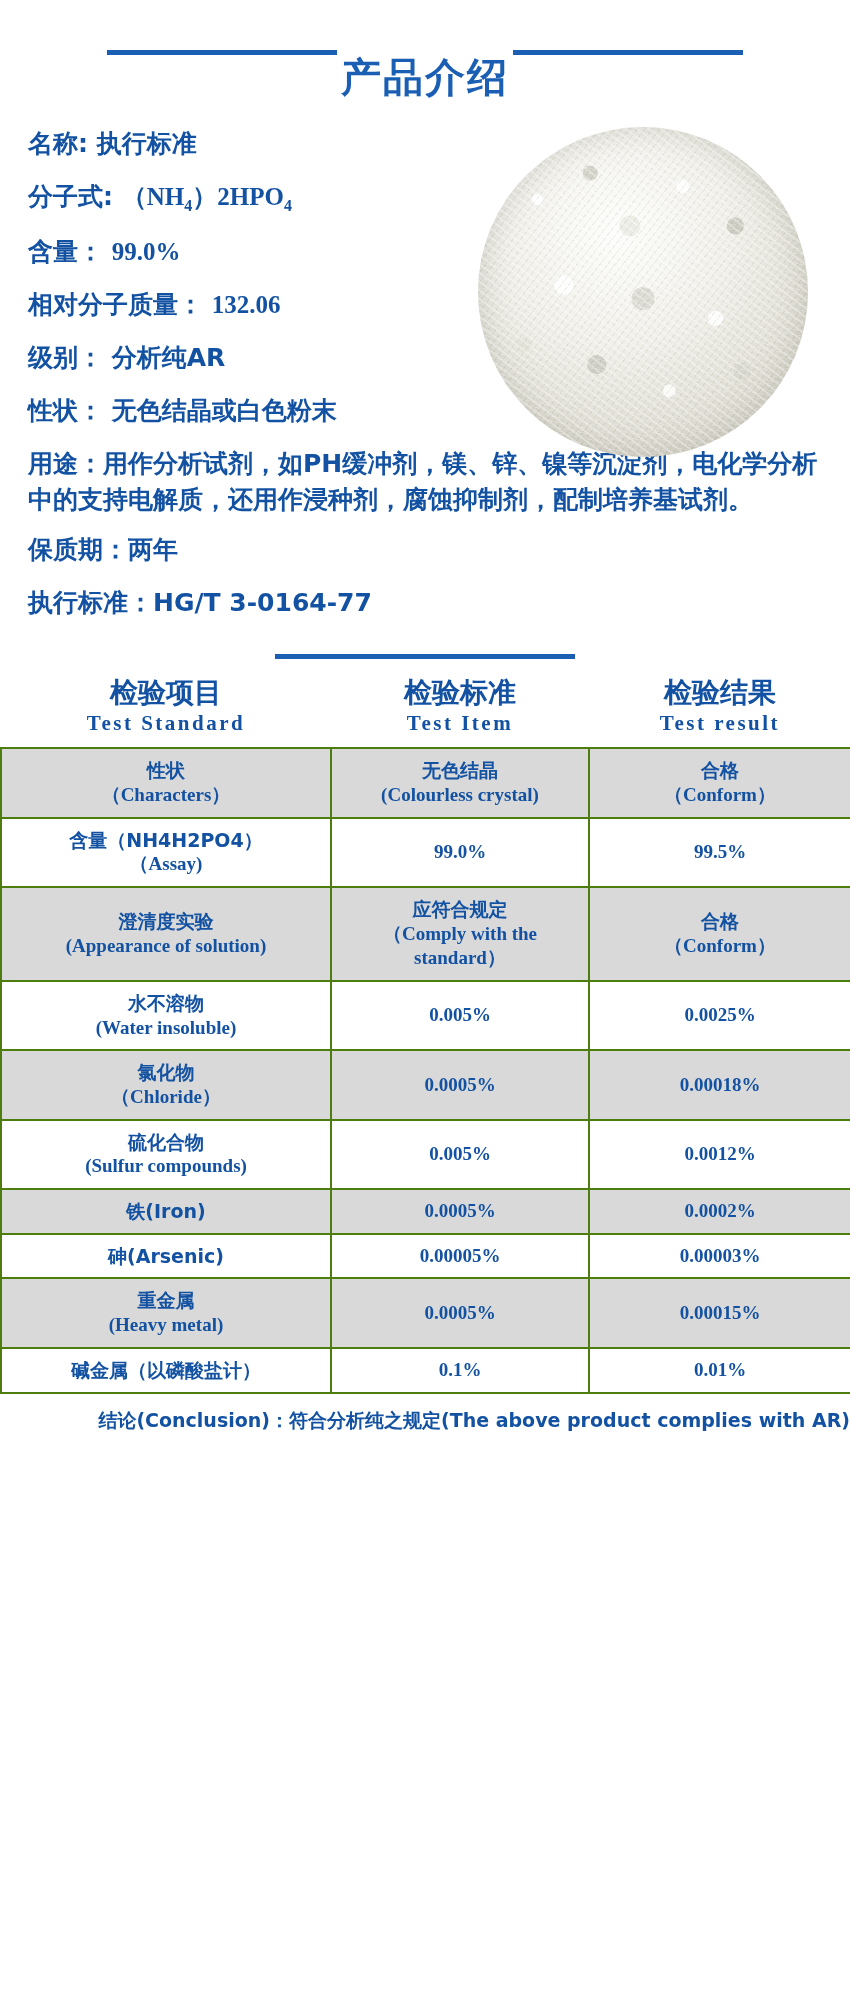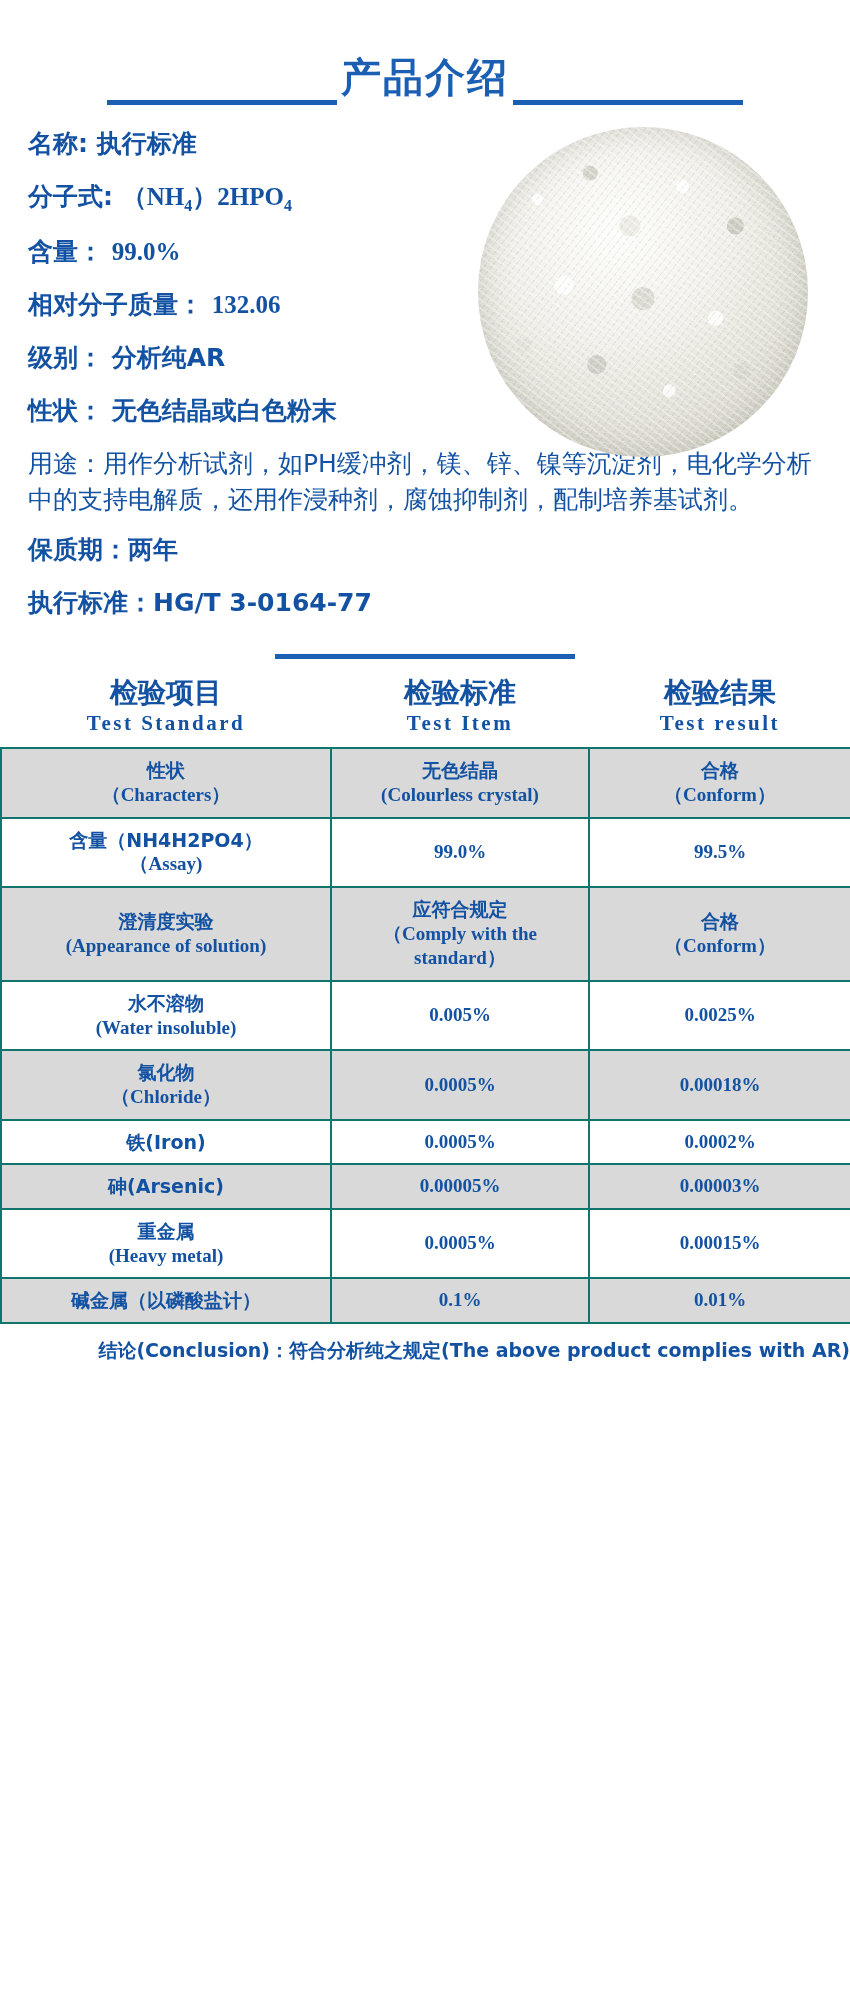--- a/index.html
+++ b/index.html
@@ -18,21 +18,21 @@
   .page {
     width: 850px;
     height: 2000px;
     position: relative;
     box-sizing: border-box;
   }
 
   
   .sec1-head {
     display: flex;
-    align-items: flex-end;
+    align-items: flex-start;
     justify-content: center;
     padding-top: 50px;
     gap: 0px;
   }
   .rule {
     height: 5px;
     background: #1a5fb4;
     display: inline-block;
   }
   .rule-left { width: 230px; }
@@ -109,21 +109,21 @@
   }
   .pline .en { font-family: "Liberation Serif", serif; }
   .pline sub {
     font-size: 16px;
     vertical-align: sub;
     font-family: "Liberation Serif", serif;
   }
   .use-block {
     width: 790px;
     font-size: 25px;
-    font-weight: normal;
+    font-weight: bold;
     color: #1352a2;
     line-height: 1.42;
     margin-top: 4px;
     margin-bottom: 16px;
     font-family: "DejaVu Sans", sans-serif;
   }
   .pline-wide { width: 790px; white-space: nowrap; }
 
   
   .sec2-head {
@@ -174,21 +174,21 @@
   .th-en {
     font-size: 21px;
     font-weight: bold;
     letter-spacing: 2.5px;
     font-family: "Liberation Serif", serif;
     display: block;
     line-height: 1.3;
   }
 
   table.rpt td {
-    border: 2px solid #0f766e;
+    border: 2px solid #4d7c0f;
     padding: 9px 6px;
     text-align: center;
     vertical-align: middle;
     color: #1352a2;
     font-size: 19px;
     font-weight: bold;
     line-height: 1.3;
     font-family: "DejaVu Sans", sans-serif;
   }
   table.rpt tbody tr:nth-child(odd) td { background: #d9d9d9; }
@@ -370,20 +370,32 @@
             <span class="en-line">（Chloride）</span>
           </td>
           <td class="val">
             <span class="en-line">0.0005%</span>
           </td>
           <td class="val">
             <span class="en-line">0.00018%</span>
           </td>
         </tr>
 
+        <tr>
+          <td>
+            <span class="cn-line">硫化合物</span>
+            <span class="en-line">(Sulfur compounds)</span>
+          </td>
+          <td class="val">
+            <span class="en-line">0.005%</span>
+          </td>
+          <td class="val">
+            <span class="en-line">0.0012%</span>
+          </td>
+        </tr>
 
 
         <tr>
           <td>
             <span class="cn-line">铁(Iron)</span>
           </td>
           <td class="val">
             <span class="en-line">0.0005%</span>
           </td>
           <td class="val">

